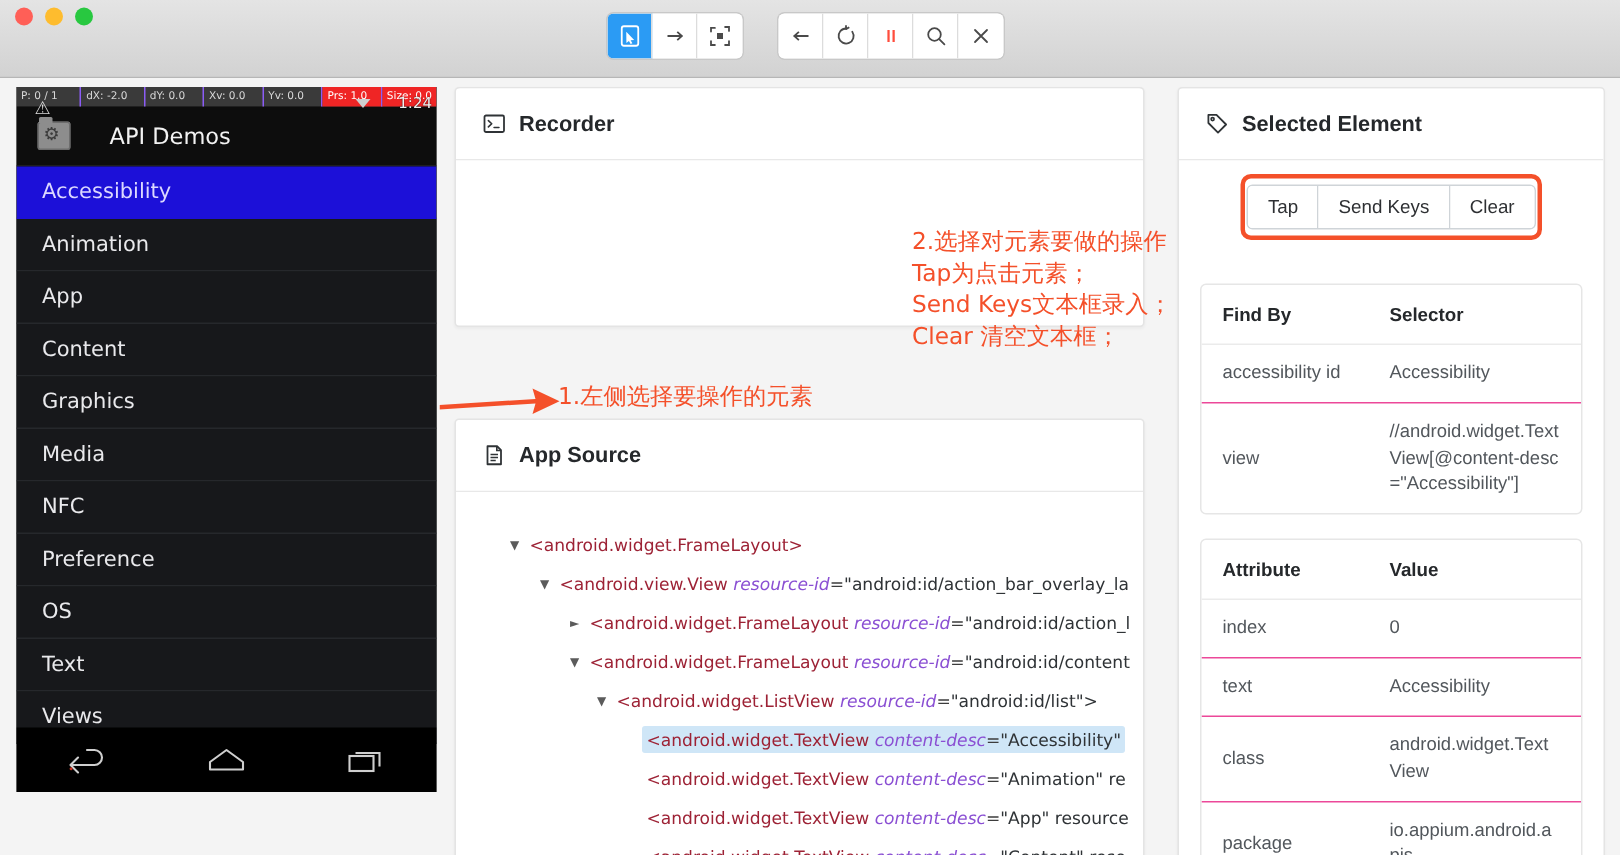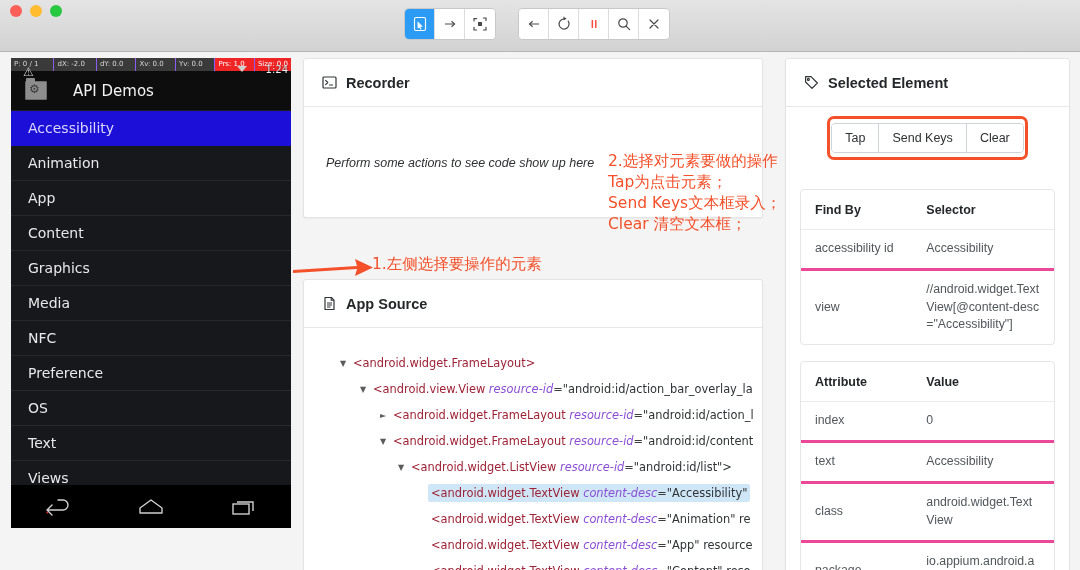--- a/index.html
+++ b/index.html
@@ -252,21 +252,21 @@
   .tbl th {
     text-align: left;
     font-size: 12.5px; font-weight: bold; color: #25282b;
     padding: 13px 14px 12px 14px;
     border-bottom: 1px solid #ebebeb;
     font-family: "Liberation Sans", sans-serif;
   }
   .tbl td {
     font-size: 12.3px; color: #52575c;
     padding: 10px 14px;
-    border-bottom: 3px solid #ec4899;
+    border-bottom: 1px solid #ec4899;
     vertical-align: middle;
     word-break: break-all;
     line-height: 1.45;
     font-family: "Liberation Sans", sans-serif;
   }
   .tbl tr:last-child td { border-bottom: none; }
   .tbl .col-a { width: 44%; }
 
   
   .anno {
@@ -426,23 +426,20 @@
       <div class="panel-head">
         <span class="panel-icon">
           <svg width="15" height="15" viewBox="0 0 15 15">
             <rect x="1" y="2" width="13" height="11" rx="1" fill="none" stroke="#2f3336" stroke-width="1.2"></rect>
             <path d="M3.6 5.4 L5.8 7.5 L3.6 9.6" stroke="#2f3336" stroke-width="1.1" fill="none" stroke-linecap="round" stroke-linejoin="round"></path>
             <path d="M7.4 10 H10.6" stroke="#2f3336" stroke-width="1.1" stroke-linecap="round"></path>
           </svg>
         </span>
         <span class="panel-title">Recorder</span>
       </div>
-      <div class="recorder-body">
-        <span class="recorder-hint">Perform some actions to see code show up here</span>
-      </div>
     </div>
 
     <div class="panel" id="appsource-panel">
       <div class="panel-head">
         <span class="panel-icon">
           <svg width="15" height="15" viewBox="0 0 15 15">
             <path d="M3 1.5 H9.4 L12 4.1 V13.5 H3 Z" fill="none" stroke="#2f3336" stroke-width="1.2" stroke-linejoin="round"></path>
             <path d="M9.2 1.7 V4.3 H11.8" fill="none" stroke="#2f3336" stroke-width="1.1"></path>
             <path d="M5 7 H10 M5 9 H10 M5 11 H8.5" stroke="#2f3336" stroke-width="1"></path>
           </svg>

